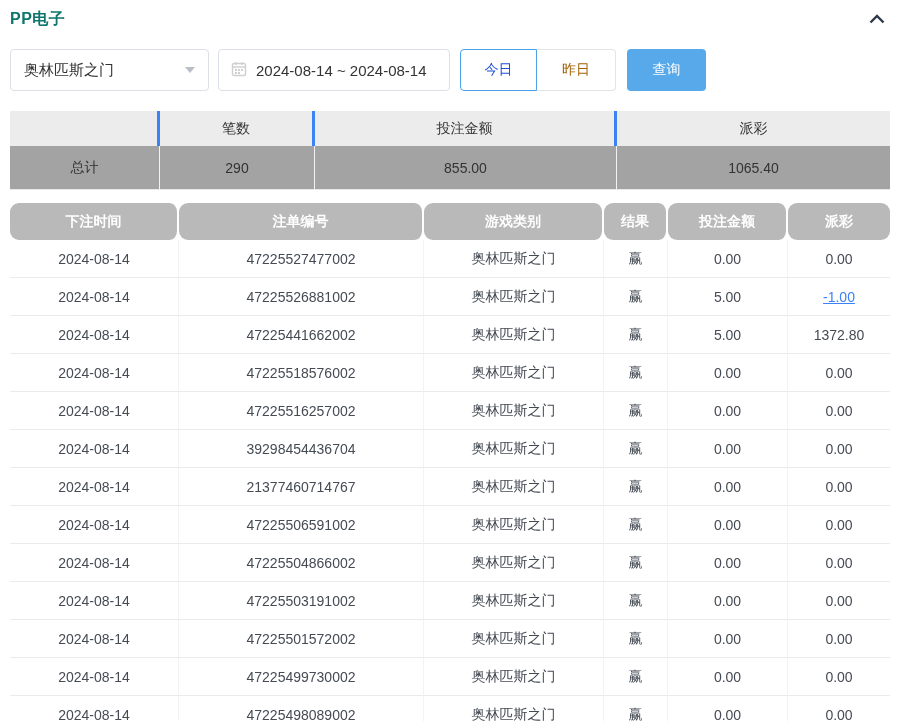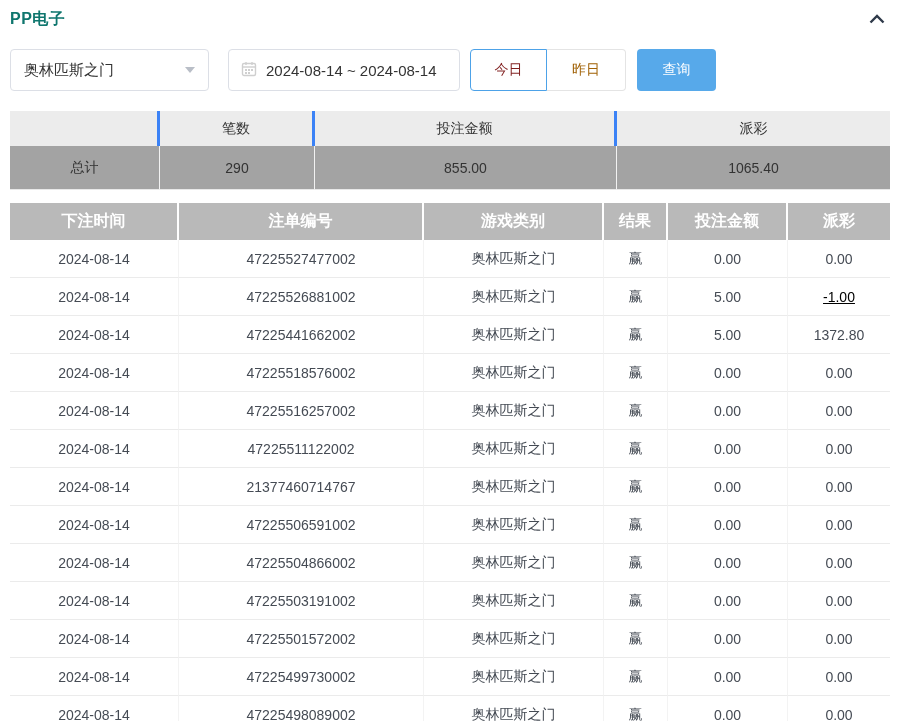--- a/index.html
+++ b/index.html
@@ -25,33 +25,33 @@
     width: 199px; height: 42px; border: 1px solid #dcdfe6; border-radius: 4px;
     display: flex; align-items: center; justify-content: space-between;
     padding: 0 13px; font-size: 15px; color: #333; cursor: pointer; background: #fff;
   }
   .caret-down {
     width: 0; height: 0; border-left: 5px solid transparent; border-right: 5px solid transparent;
     border-top: 6px solid #b9bec7;
   }
   .date-box {
     width: 232px; height: 42px; border: 1px solid #dcdfe6; border-radius: 4px;
-    display: flex; align-items: center; gap: 9px; margin-left: 19px;
+    display: flex; align-items: center; gap: 9px; margin-left: 9px;
     padding: 0 12px; font-size: 15px; color: #333; cursor: pointer; background: #fff;
   }
   .btn-group { display: flex; margin-left: 10px; }
   .qbtn {
     height: 42px; background: #fff; border: 1px solid #e4e4e4; border-left-width: 0;
     font-size: 14px; color: #a16207; cursor: pointer;
     font-family: "Liberation Sans", sans-serif;
   }
   .qbtn:first-child { border-left-width: 1px; border-radius: 4px 0 0 4px; }
   .qbtn:last-child { border-radius: 0 4px 4px 0; }
   .qbtn.w1 { width: 77px; } .qbtn.w2 { width: 79px; } .qbtn.w3 { width: 80px; }
-  .qbtn.active { border: 1px solid #4da2e8; color: #7f1d1d; }
+  .qbtn.active { border: 1px solid #4da2e8; color: #1d4ed8; }
   .query-btn {
     margin-left: 11px; width: 79px; height: 42px; border: none; border-radius: 4px;
     background: #57a9ea; color: #fff; font-size: 14px; cursor: pointer;
     font-family: Liberation Mono, monospace;
   }
 
   
   table { border-collapse: separate; border-spacing: 0; table-layout: fixed; width: 880px; }
   th, td { box-sizing: border-box; text-align: center; overflow: hidden; white-space: nowrap; }
 
@@ -64,30 +64,31 @@
   .summary-table th:last-child { border-right: none; }
   .summary-table td {
     height: 44px; font-size: 14px; color: #333; background: #a3a3a3;
     border-bottom: 1px solid #e8e8e8; border-right: 1px solid #f2f2f2;
   }
   .summary-table td:last-child { border-right: none; }
 
   
   .detail-table { margin: 13px 10px 0 10px; }
   .detail-table th {
-    background: #b9b9b9; color: #fff; font-weight: bold; font-size: 16px; height: 37px;
+    background: #b9b9b9; color: #fff; font-weight: bold; font-size: 14px; height: 37px;
     border-right: 2px solid #fff;
+    border-radius: 9px;
   }
   .detail-table th:last-child { border-right: none; }
   .detail-table td {
     height: 38px; font-size: 14px; color: #454b54; background: #fff;
     border-bottom: 1px solid #ebebeb; border-right: 1px solid #f3f3f3;
   }
   .detail-table td:last-child { border-right: none; }
-  .detail-table td.neg { color: #000000; text-decoration: underline; }
+  .detail-table td.neg { color: #3b82f6; text-decoration: underline; }
 </style>
 </head>
 <body>
 
 <div class="panel">
 
   <div class="panel-header">
     <div class="panel-title">PP电子</div>
     <button class="collapse-btn">
       <span>
@@ -209,21 +210,21 @@
         <tr>
           <td>2024-08-14</td>
           <td>47225516257002</td>
           <td>奥林匹斯之门</td>
           <td>赢</td>
           <td>0.00</td>
           <td>0.00</td>
         </tr>
         <tr>
           <td>2024-08-14</td>
-          <td>47225511122002</td>
+          <td>39298454436704</td>
           <td>奥林匹斯之门</td>
           <td>赢</td>
           <td>0.00</td>
           <td>0.00</td>
         </tr>
         <tr>
           <td>2024-08-14</td>
           <td>21377460714767</td>
           <td>奥林匹斯之门</td>
           <td>赢</td>

